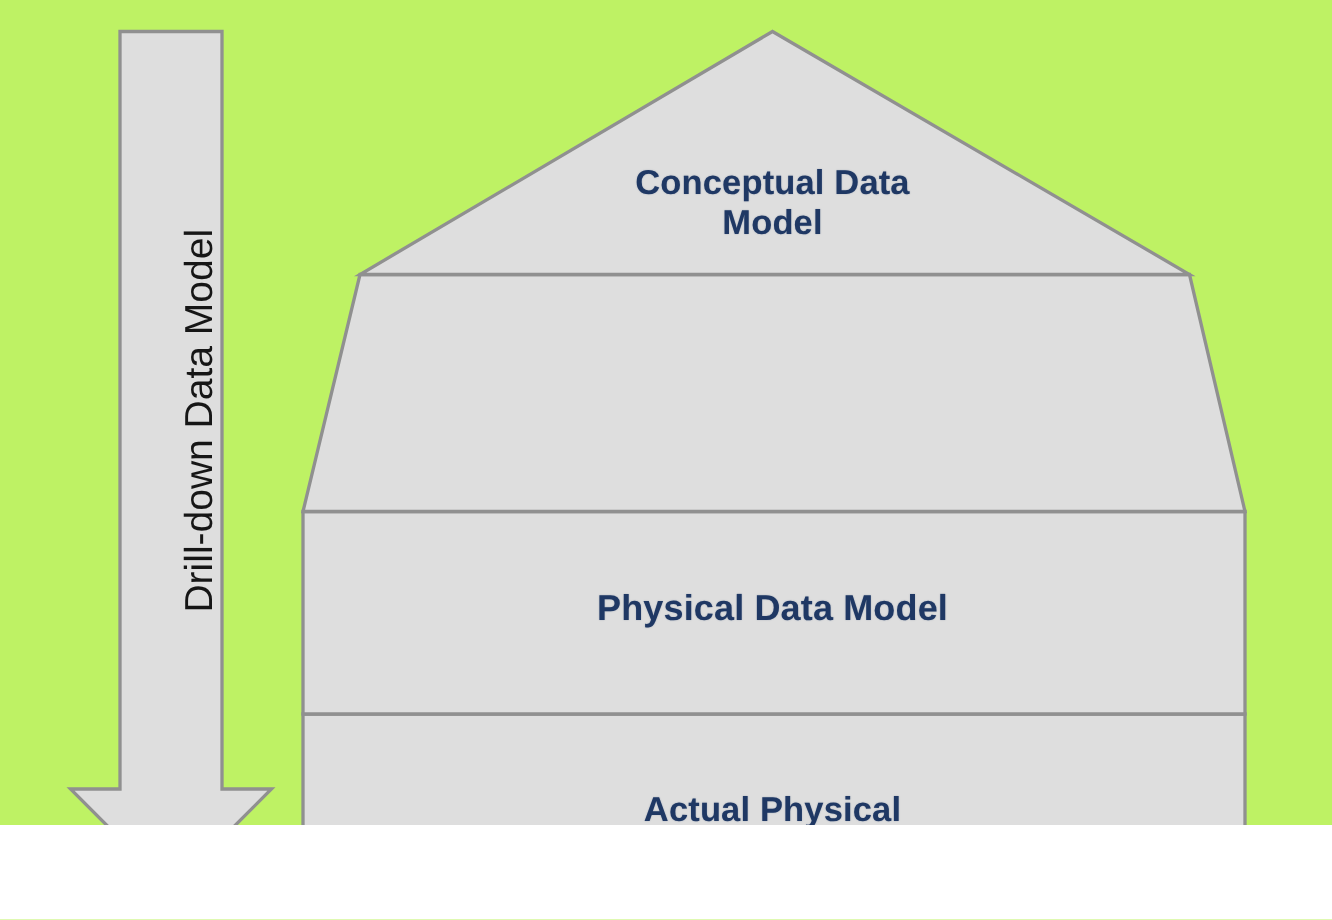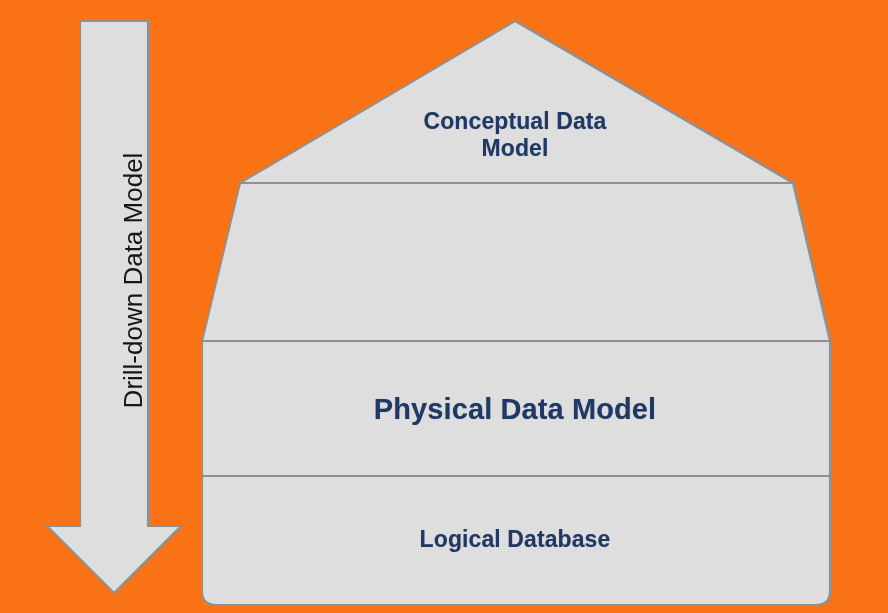--- a/index.html
+++ b/index.html
@@ -7,22 +7,22 @@
     margin: 0;
     padding: 0;
     background: #ffffff;
   }
   body {
     font-family: "Liberation Sans", sans-serif;
   }
   #stage {
     position: relative;
     width: 888px;
-    height: 613px;
-    background: #f97316;
+    height: 550px;
+    background: #bef264;
     overflow: hidden;
   }
   #diagram-svg {
     position: absolute;
     left: 0;
     top: 0;
     width: 888px;
     height: 613px;
     display: block;
   }
@@ -46,21 +46,21 @@
   #label-logical {
     left: 325px;
     top: 249px;
     width: 380px;
     font-size: 23px;
   }
   #label-physical {
     left: 325px;
     top: 392px;
     width: 380px;
-    font-size: 29px;
+    font-size: 24px;
   }
   #label-actual {
     left: 345px;
     top: 526px;
     width: 340px;
     font-size: 23px;
   }
   #arrow-label {
     position: absolute;
     left: -62px;
@@ -102,17 +102,17 @@
 
     </g>
   </svg>
 
   <div class="layer-label" id="label-conceptual">Conceptual Data
 Model</div>
 
 
   <div class="layer-label" id="label-physical">Physical Data Model</div>
 
-  <div class="layer-label" id="label-actual">Logical Database</div>
+  <div class="layer-label" id="label-actual">Actual Physical</div>
 
   <div id="arrow-label">Drill-down Data Model</div>
 
 </div>
 
 </body></html>

